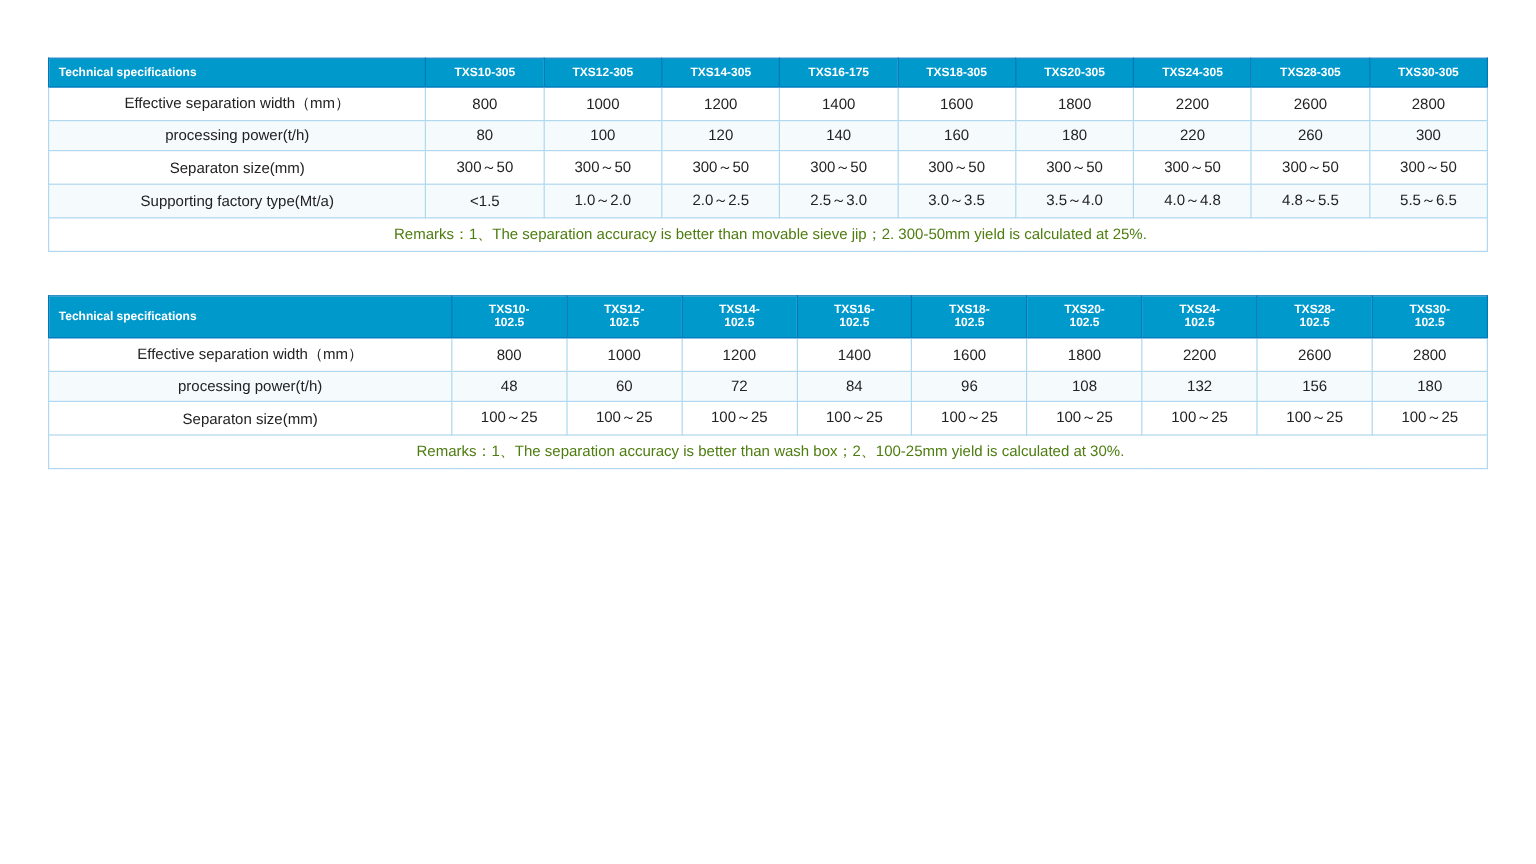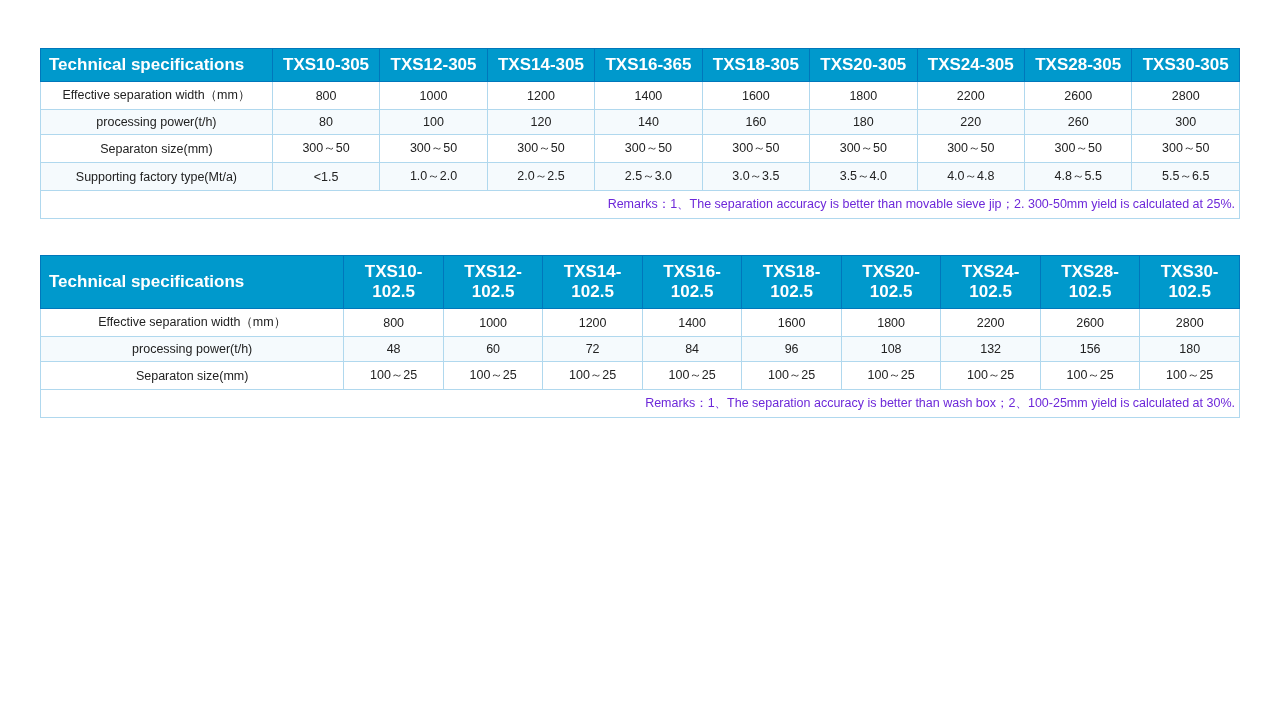--- a/index.html
+++ b/index.html
@@ -25,60 +25,60 @@
       border-collapse: collapse;
       border: 1px solid #0099cc;
     }
     thead tr th {
       background-color: #0099cc;
       color: #ffffff;
       font-weight: bold;
       text-align: center;
       padding: 6px 5px;
       border: 1px solid #0077bb;
-      font-size: 17px;
+      font-size: 10px;
     }
     thead tr th:first-child {
       text-align: left;
       padding-left: 8px;
     }
     tbody tr td {
       border: 1px solid #b0d8ee;
       text-align: center;
       padding: 5px 4px;
       font-size: 12.5px;
       background: #ffffff;
     }
     tbody tr td:first-child {
       text-align: center;
       margin-left: 13px;
     }
     tbody tr.remarks-row td {
-      text-align: right;
+      text-align: center;
       padding-left: 8px;
-      color: #6d28d9;
+      color: #4d7c0f;
     }
     tbody tr:nth-child(even):not(.remarks-row) td {
       background: #f5fafd;
     }
   </style>
 </head>
 <body>
 
 <div class="table-section">
   <div class="section-title"></div>
   <table>
     <thead>
       <tr>
 
       <th>Technical specifications</th>
           <th>TXS10-305</th>
           <th>TXS12-305</th>
           <th>TXS14-305</th>
-          <th>TXS16-365</th>
+          <th>TXS16-175</th>
           <th>TXS18-305</th>
           <th>TXS20-305</th>
           <th>TXS24-305</th>
           <th>TXS28-305</th>
           <th>TXS30-305</th>
         </tr>
     </thead>
     <tbody id="table1-body">
     <tr>
           <td>Effective separation width（mm）</td>

